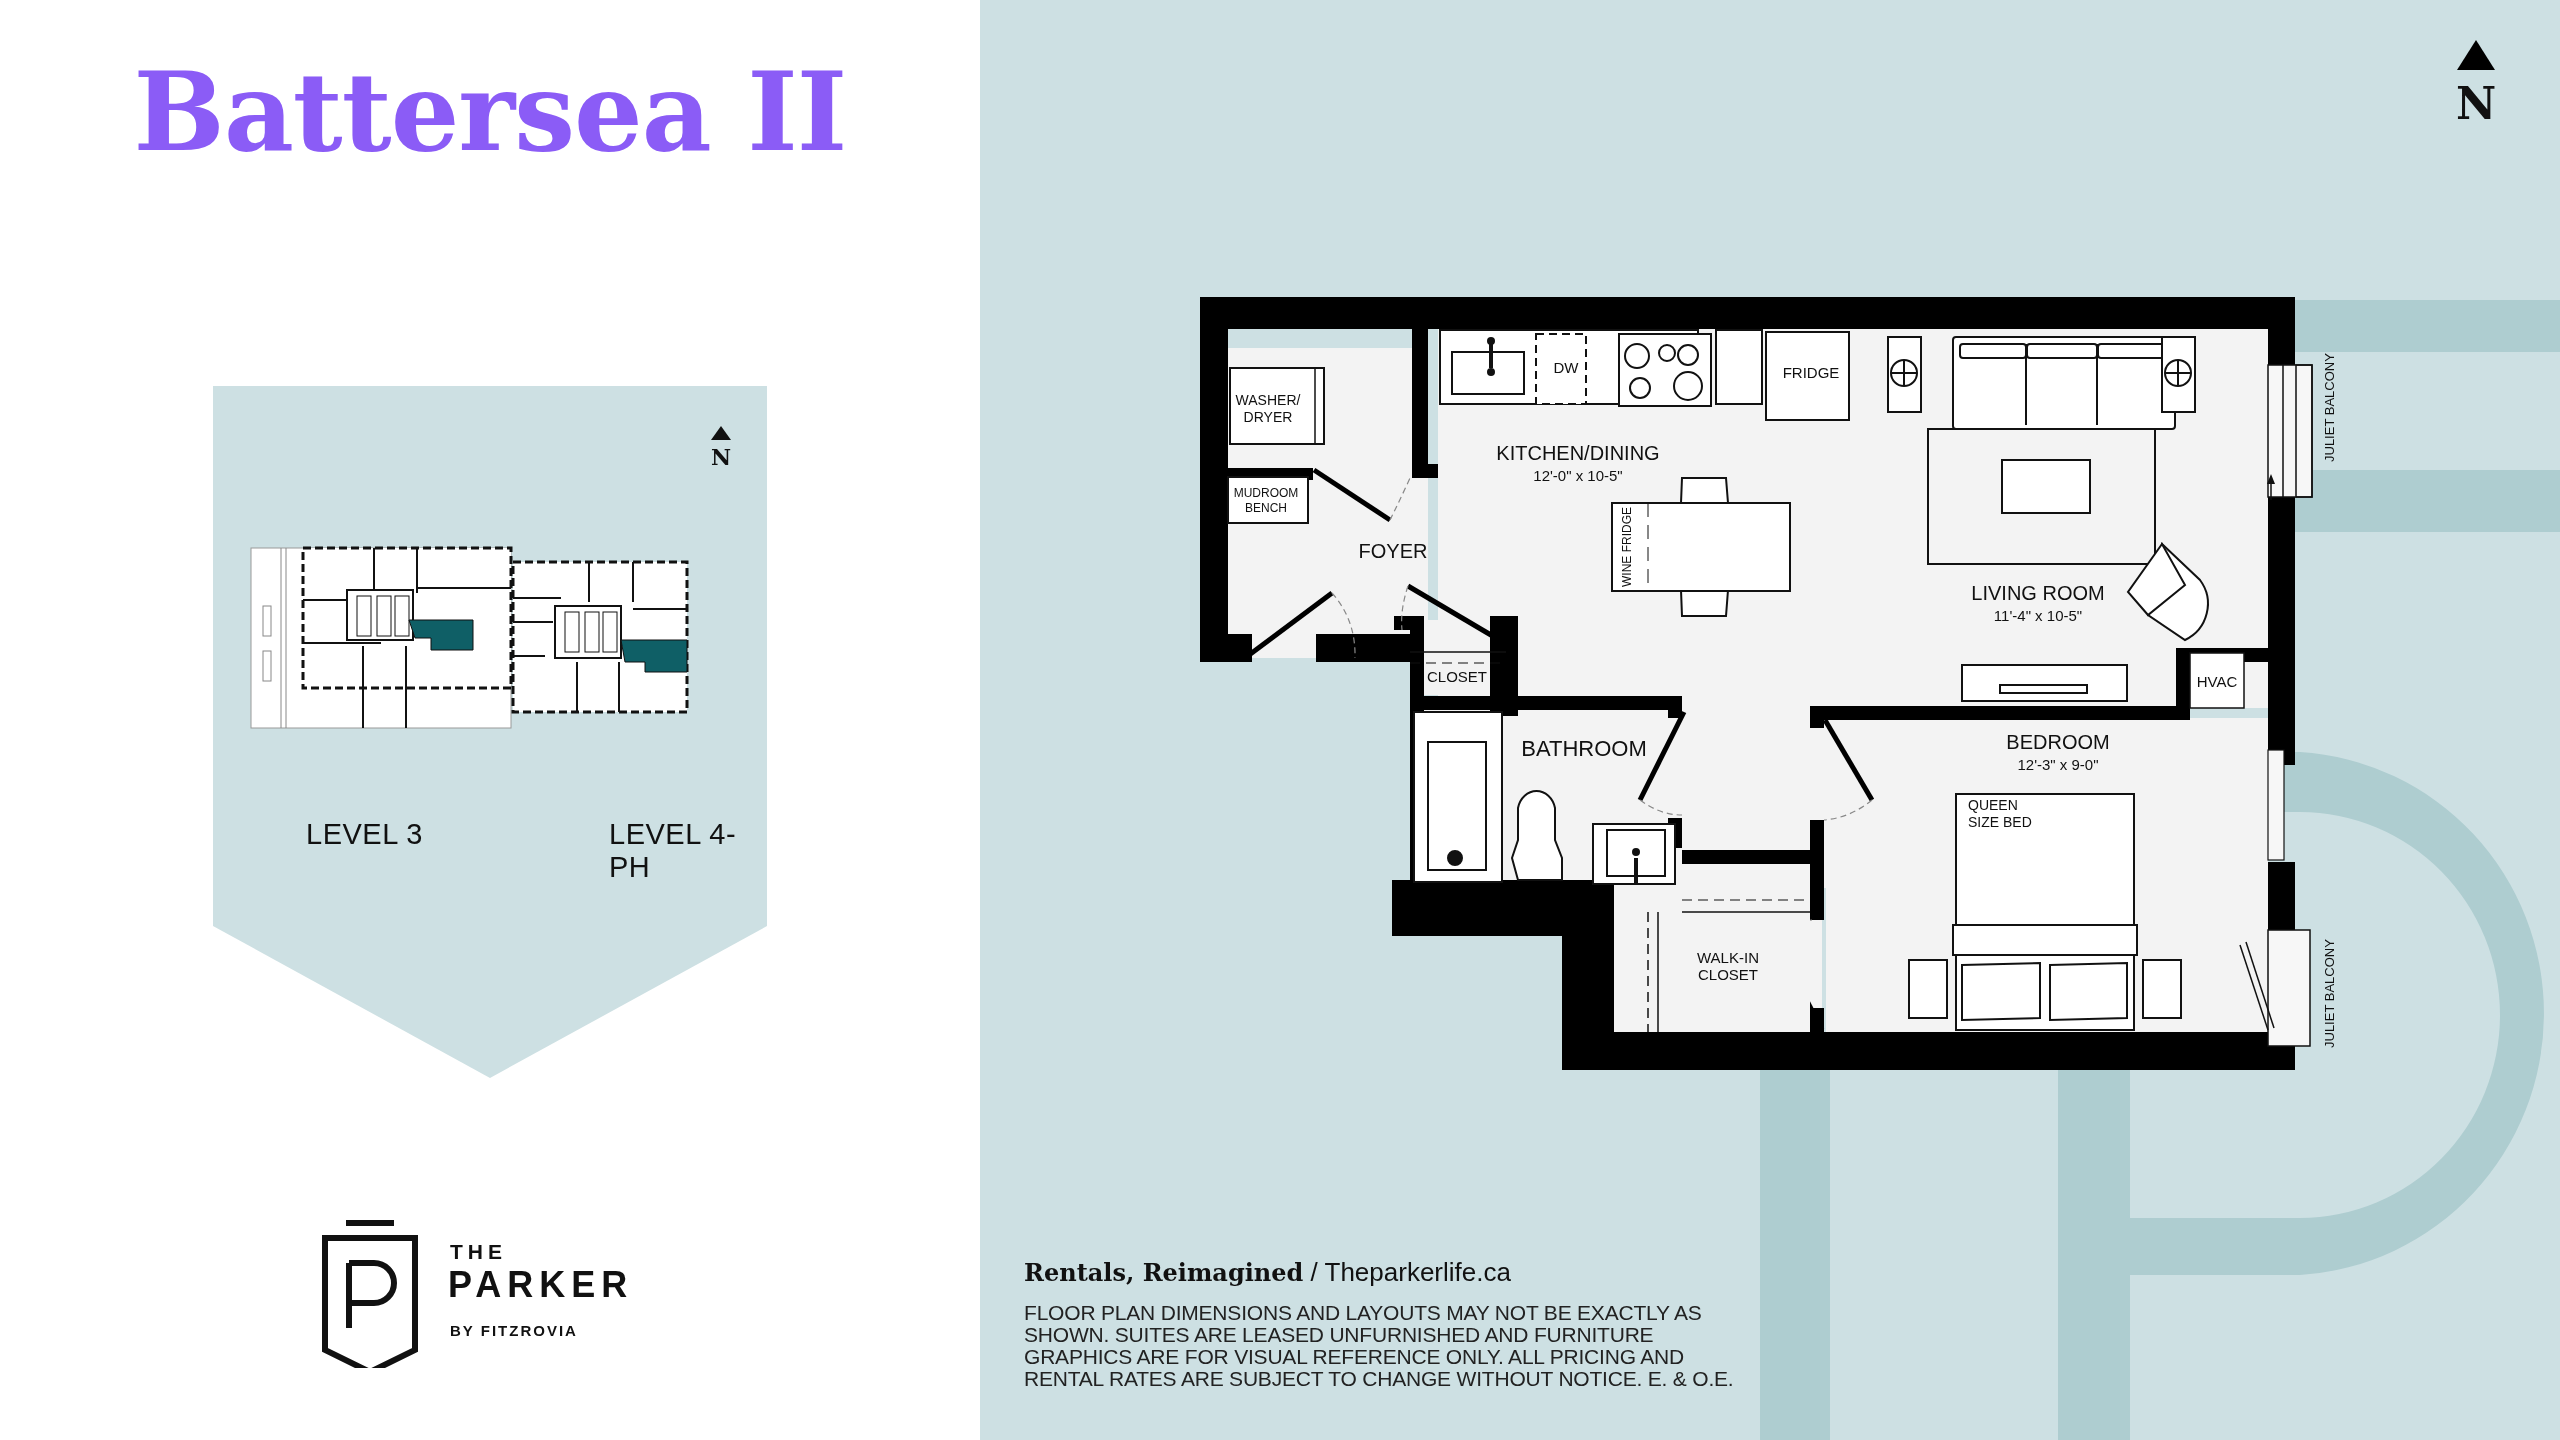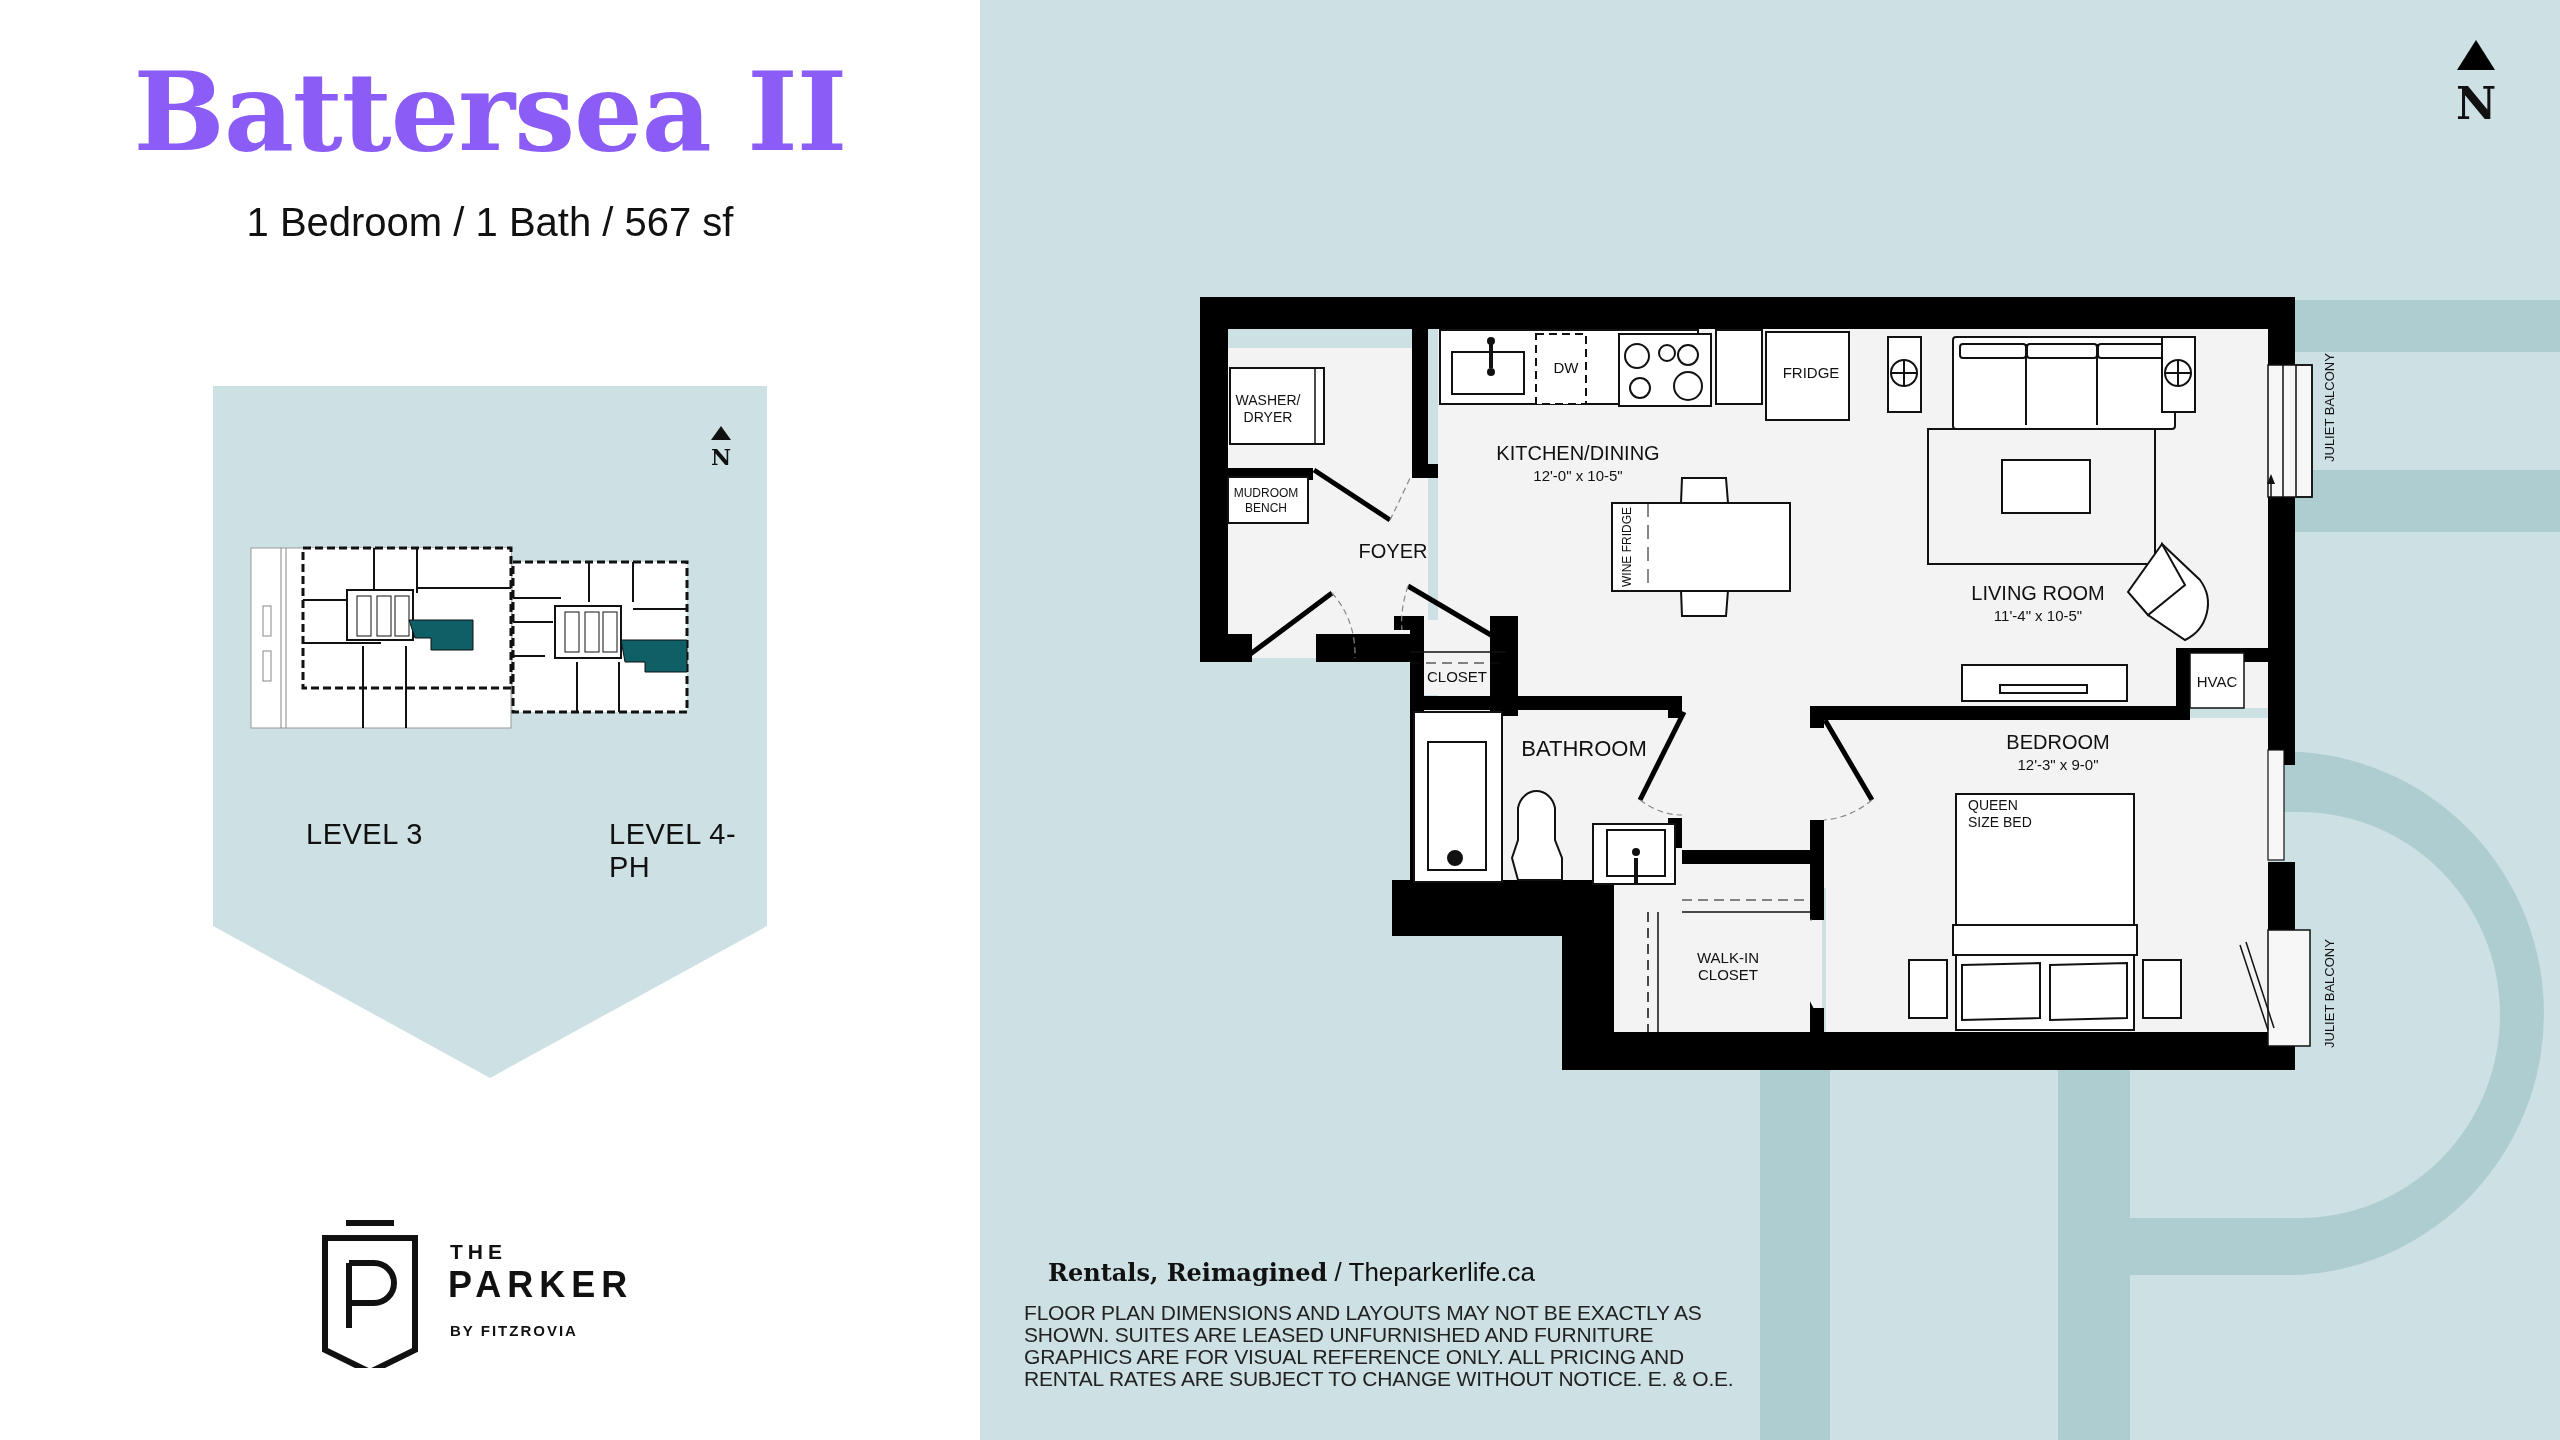--- a/index.html
+++ b/index.html
@@ -15,31 +15,30 @@
   .kp-north .n { font-family:"DejaVu Serif", serif; font-weight:bold; font-size:22px; line-height:1; margin-top:6px; }
   .level-label { position:absolute; font-size:29px; color:#111; letter-spacing:0.5px; }
   .logo { position:absolute; left:322px; top:1218px; width:360px; height:150px; }
   .logo-the { position:absolute; left:128px; top:22px; font-weight:bold; font-size:21px; letter-spacing:5px; }
   .logo-parker { position:absolute; left:126px; top:46px; font-weight:bold; font-size:36px; letter-spacing:6px; }
   .logo-by { position:absolute; left:128px; top:104px; font-weight:bold; font-size:15px; letter-spacing:2px; }
   .north-big { position:absolute; left:2454px; top:40px; width:44px; text-align:center; }
   .north-big .tri { width:0; height:0; border-left:19px solid transparent; border-right:19px solid transparent; border-bottom:30px solid #000; margin:0 auto; }
   .north-big .n { font-family:"DejaVu Serif", serif; font-weight:bold; font-size:44px; line-height:1; margin-top:12px; }
   .plan { position:absolute; left:0; top:0; }
-  .tagline { position:absolute; left:1024px; top:1257px; font-size:26px; color:#111;margin-left:24px; }
+  .tagline { position:absolute; left:1024px; top:1257px; font-size:26px; color:#111; }
   .tagline .serif { font-family:"DejaVu Serif", serif; font-weight:bold; font-size:24px; }
   .disclaimer { position:absolute; left:1024px; top:1302px; width:720px; font-size:21px; line-height:22px; color:#222; letter-spacing:-0.2px; }
   .lbl { font-family:"Liberation Sans", sans-serif; fill:#111; }
 </style>
 </head>
 <body>
 
 <div class="left">
   <div class="title">Battersea II</div>
-  <div class="subtitle">1 Bedroom / 1 Bath / 567 sf</div>
 
   <div class="keyplan">
     <svg width="554" height="692" viewBox="0 0 554 692">
       <polygon points="0,0 554,0 554,540 277,692 0,540" fill="#cde0e3"></polygon>
 
       <g transform="translate(38,162)">
         <rect x="0" y="0" width="260" height="180" fill="#fff" stroke="#999" stroke-width="1"></rect>
         <rect x="52" y="0" width="208" height="140" fill="#fff" stroke="#111" stroke-width="3" stroke-dasharray="8,4"></rect>
         <line x1="30" y1="0" x2="30" y2="180" stroke="#888" stroke-width="1"></line>
         <line x1="35" y1="0" x2="35" y2="180" stroke="#888" stroke-width="1"></line>

